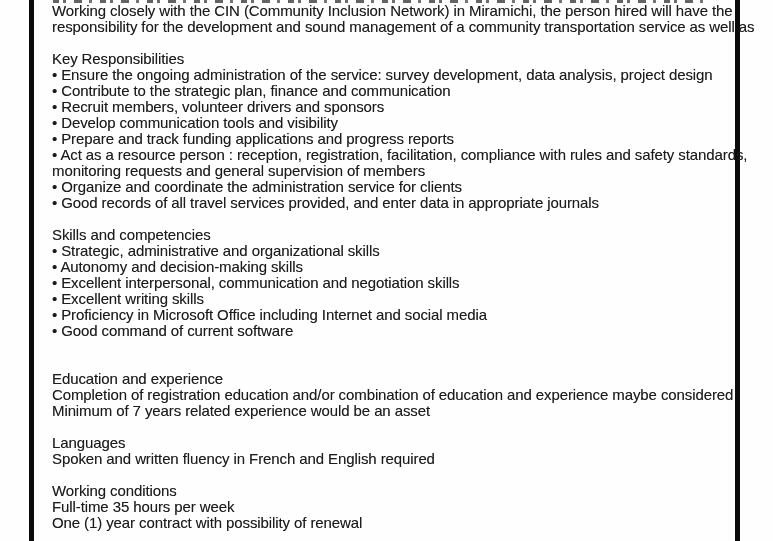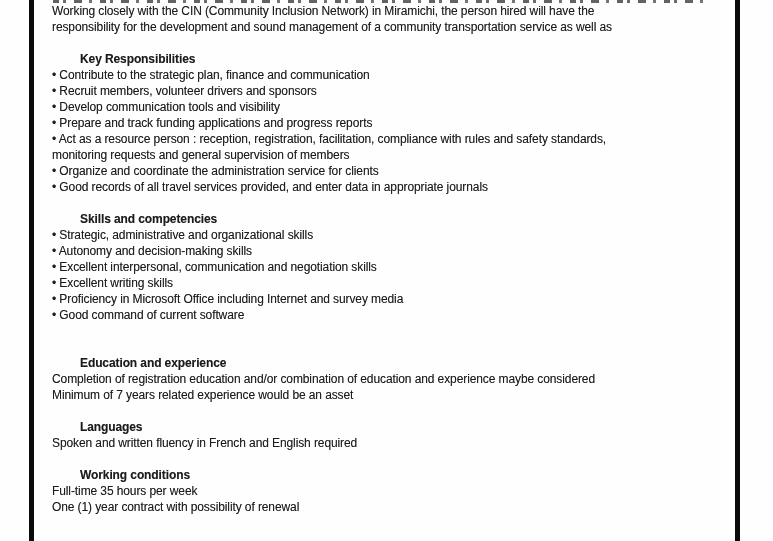--- a/index.html
+++ b/index.html
@@ -40,57 +40,58 @@
       rgba(25,25,25,0.9) 21px 29px, transparent 29px 36px,
       rgba(25,25,25,0.8) 36px 39px, transparent 39px 47px);
   }
   .content {
     position: absolute;
     left: 52px;
     top: 3px;
     width: 683px;
   }
   .line {
-    font-size: 12px;
+    font-size: 15px;
     line-height: 16px;
     letter-spacing: -0.1px;
     white-space: nowrap;
     color: var(--text-color, #1c1c1c);
     text-shadow: 0 0 0.6px rgba(30,30,30,0.45); 
   }
-  .line.heading { font-weight: bold; margin-left: 28px; }
+  .line.heading { font-weight: normal; }
   .gap { width: 100%; }
 </style>
 </head>
 <body>
 
 <div class="page">
   <div class="page-border left"></div>
   <div class="page-border right"></div>
   <div class="clipped-remnant"></div>
   <div class="content" id="doc-lines">
       <div class="line">Working closely with the CIN (Community Inclusion Network) in Miramichi, the person hired will have the</div>
       <div class="line">responsibility for the development and sound management of a community transportation service as well as</div>
       <div class="gap" style="height: 16px;"></div>
       <div class="line heading">Key Responsibilities</div>
+      <div class="line">• Ensure the ongoing administration of the service: survey development, data analysis, project design</div>
       <div class="line">• Contribute to the strategic plan, finance and communication</div>
       <div class="line">• Recruit members, volunteer drivers and sponsors</div>
       <div class="line">• Develop communication tools and visibility</div>
       <div class="line">• Prepare and track funding applications and progress reports</div>
       <div class="line">• Act as a resource person : reception, registration, facilitation, compliance with rules and safety standards,</div>
       <div class="line">monitoring requests and general supervision of members</div>
       <div class="line">• Organize and coordinate the administration service for clients</div>
       <div class="line">• Good records of all travel services provided, and enter data in appropriate journals</div>
       <div class="gap" style="height: 16px;"></div>
       <div class="line heading">Skills and competencies</div>
       <div class="line">• Strategic, administrative and organizational skills</div>
       <div class="line">• Autonomy and decision-making skills</div>
       <div class="line">• Excellent interpersonal, communication and negotiation skills</div>
       <div class="line">• Excellent writing skills</div>
-      <div class="line">• Proficiency in Microsoft Office including Internet and survey media</div>
+      <div class="line">• Proficiency in Microsoft Office including Internet and social media</div>
       <div class="line">• Good command of current software</div>
       <div class="gap" style="height: 32px;"></div>
       <div class="line heading">Education and experience</div>
       <div class="line">Completion of registration education and/or combination of education and experience maybe considered</div>
       <div class="line">Minimum of 7 years related experience would be an asset</div>
       <div class="gap" style="height: 16px;"></div>
       <div class="line heading">Languages</div>
       <div class="line">Spoken and written fluency in French and English required</div>
       <div class="gap" style="height: 16px;"></div>
       <div class="line heading">Working conditions</div>

